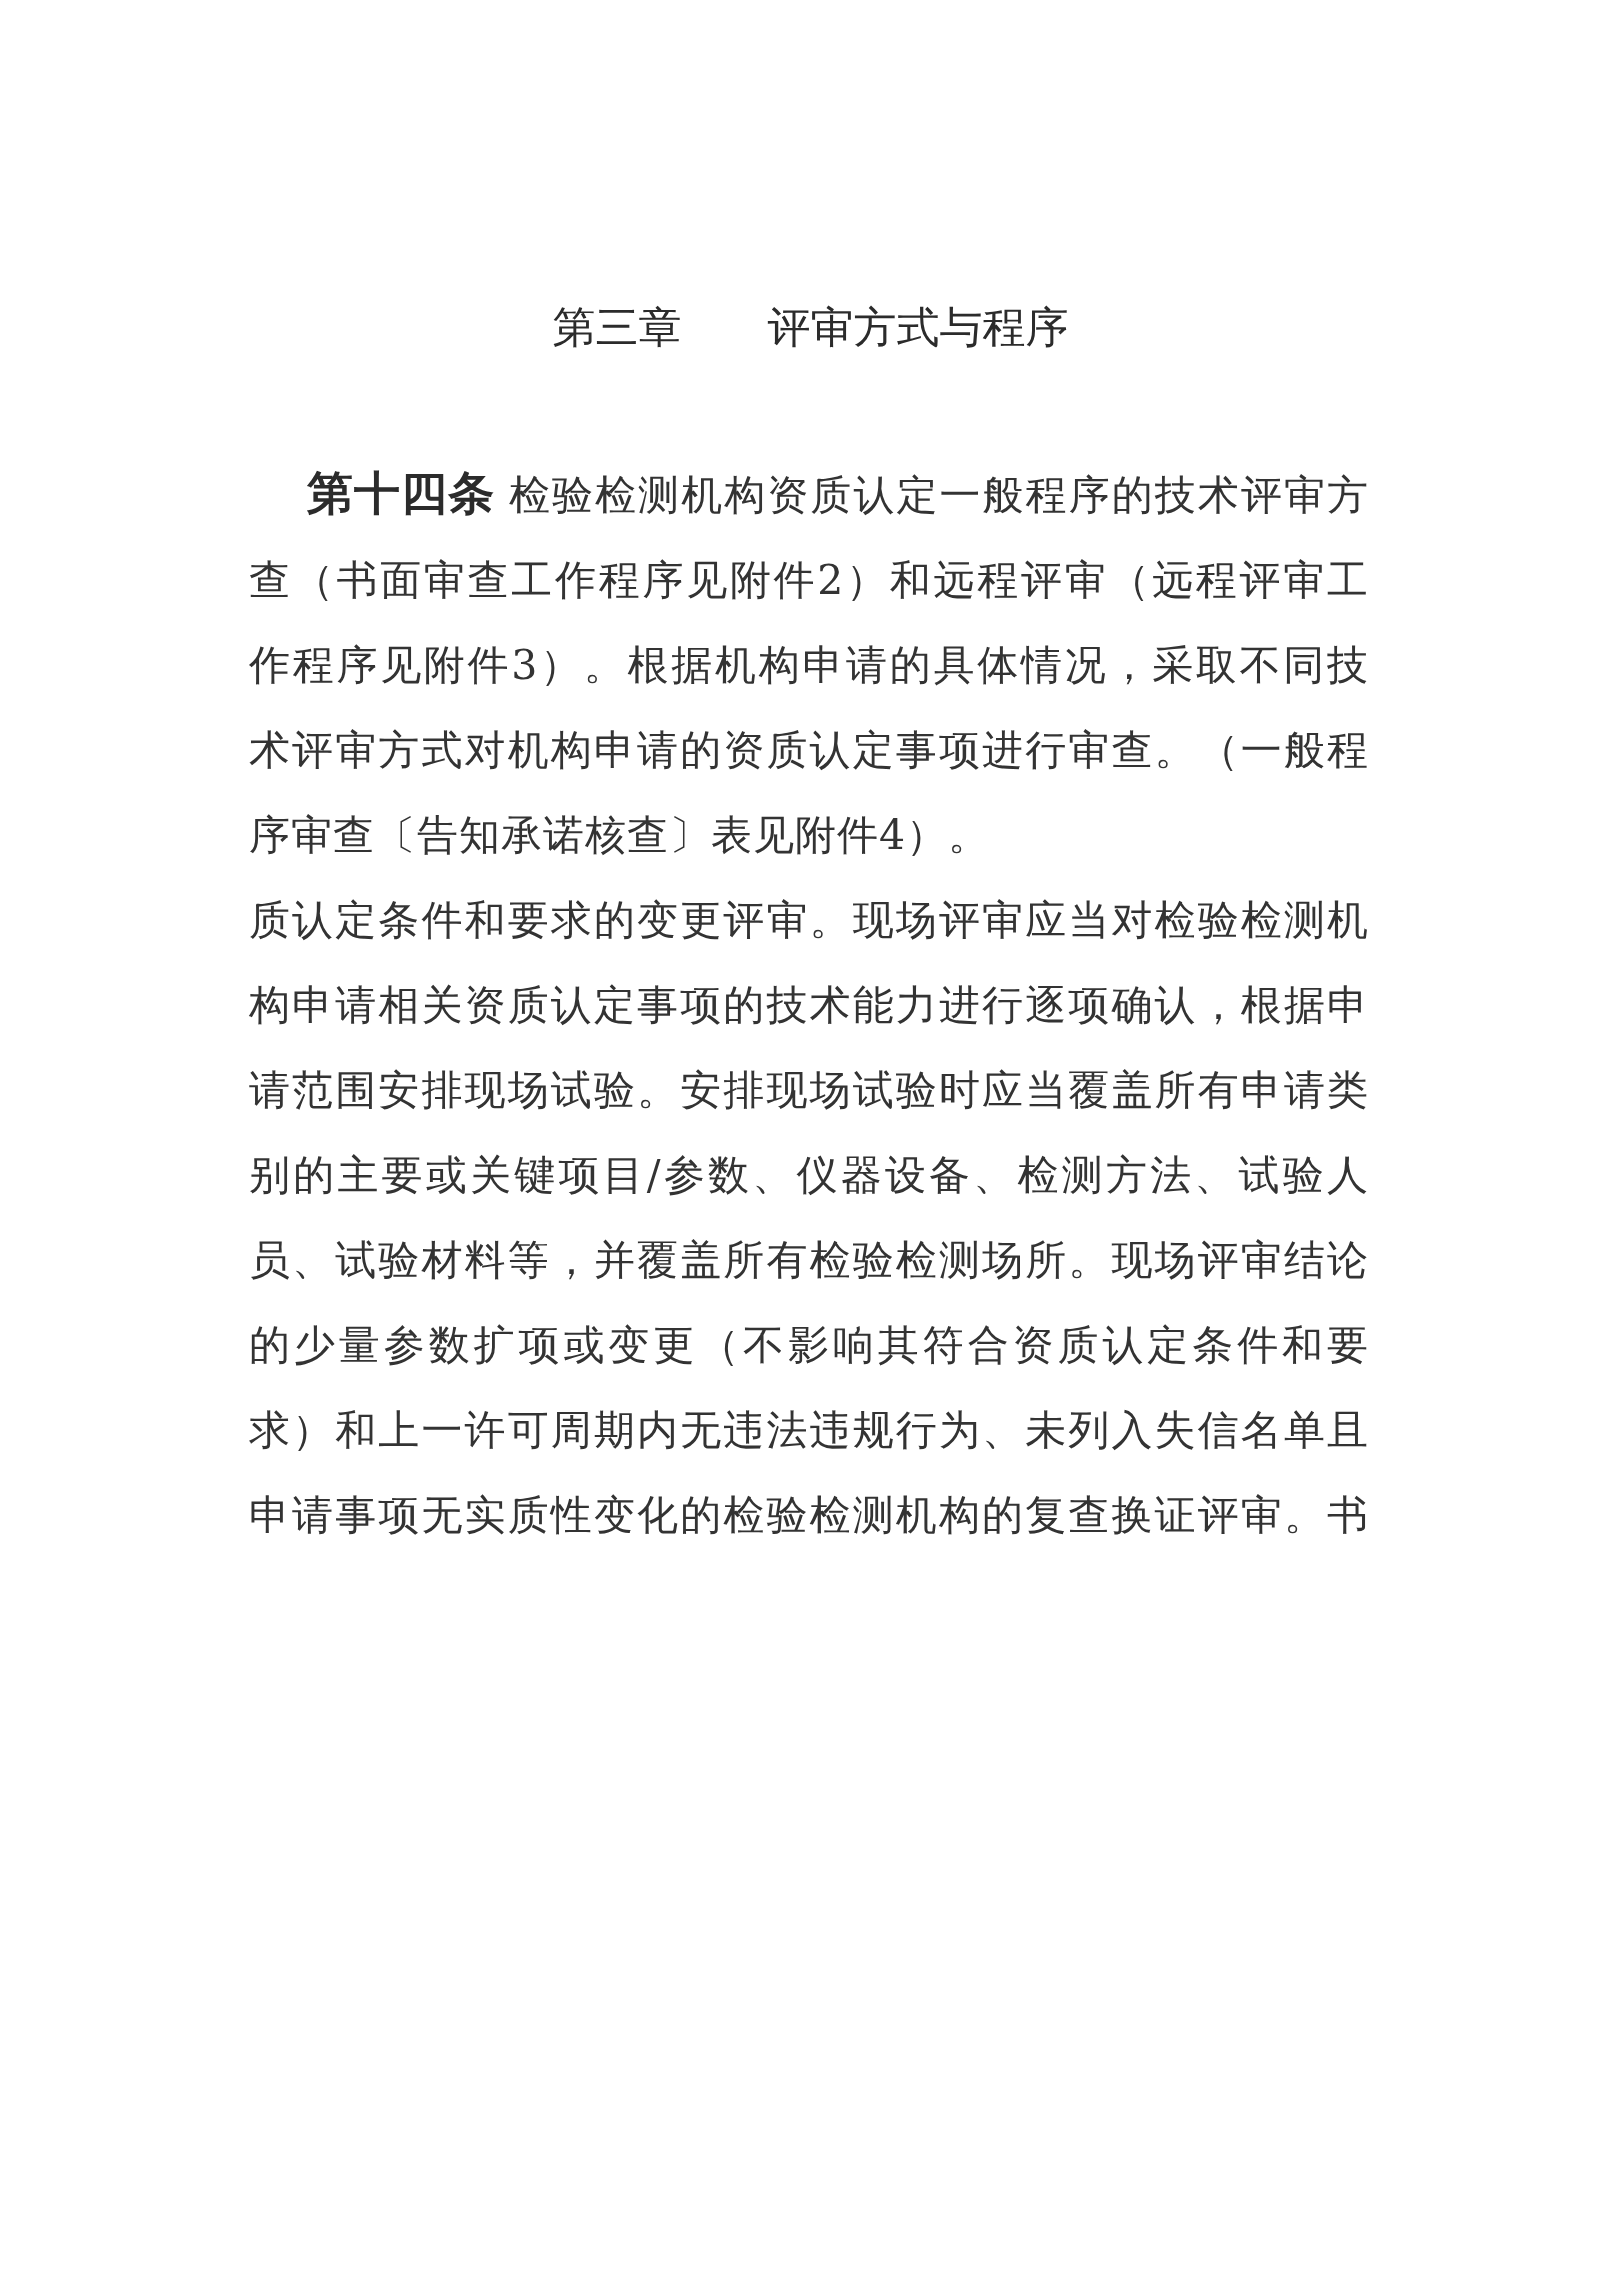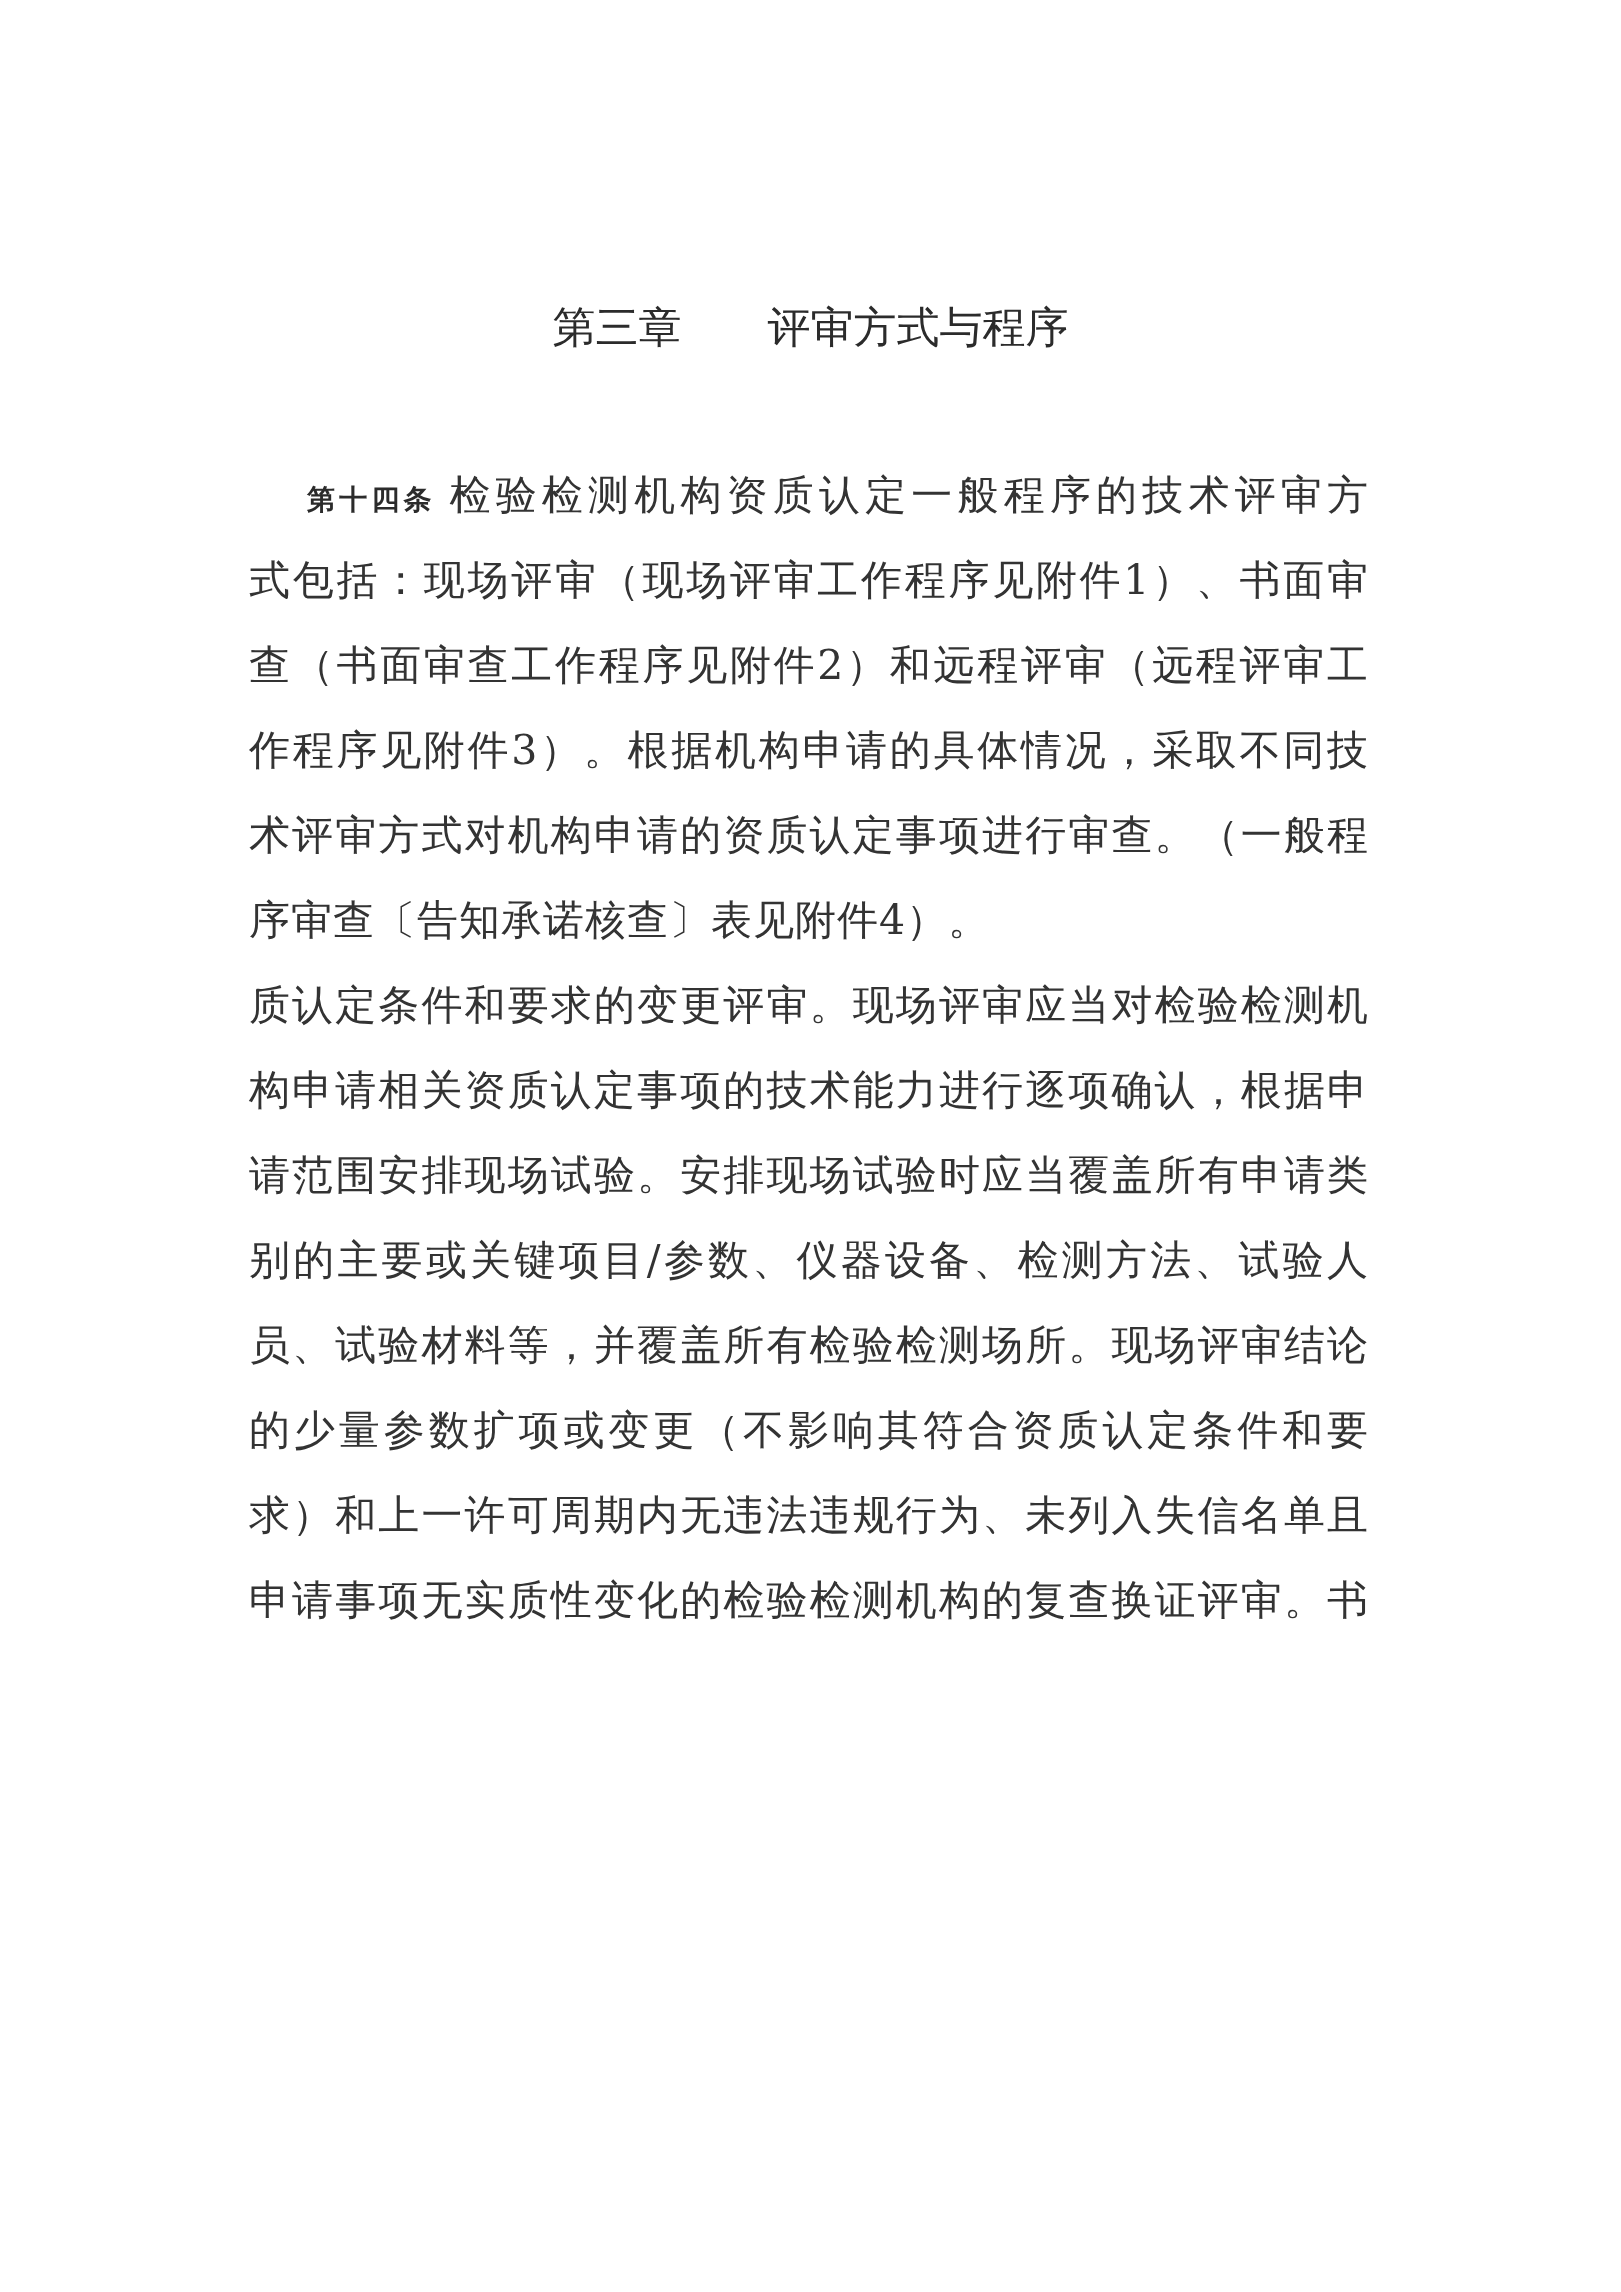--- a/index.html
+++ b/index.html
@@ -13,36 +13,35 @@
   .body-text { position:absolute; left:249px; top:453px; width:1120px; }
   .line {
     height:85px; line-height:85px; font-size:41px; color:#333333;
     font-family:"DejaVu Serif","Liberation Serif",serif;
     white-space:nowrap; text-align:justify; text-align-last:justify;
     letter-spacing:1px;
   }
   .line.last { text-align-last:left; }
   .line.indent { padding-left:58px; }
   .article-label {
-    font-family:Liberation Sans, sans-serif;
-    font-weight:bold; color:#2b2b2b; font-size:28px; letter-spacing:0;
+    font-family:Liberation Mono, monospace;
+    font-weight:bold; color:#2b2b2b; font-size:46px; letter-spacing:0;
     margin-right:13.7px;
   }
 </style>
 </head>
 <body>
 
 <div class="page">
   <div class="chapter-title">第三章　　评审方式与程序</div>
 
   <div class="body-text">
 
     <div>
       <div class="line indent"><span class="article-label">第十四条</span><span>检验检测机构资质认定一般程序的技术评审方</span></div>
-      <div class="line">式包括：现场评审（现场评审工作程序见附件1）、书面审</div>
       <div class="line">查（书面审查工作程序见附件2）和远程评审（远程评审工</div>
       <div class="line">作程序见附件3）。根据机构申请的具体情况，采取不同技</div>
       <div class="line">术评审方式对机构申请的资质认定事项进行审查。（一般程</div>
       <div class="line last">序审查〔告知承诺核查〕表见附件4）。</div>
     </div>
 
     <div>
       <div class="line">质认定条件和要求的变更评审。现场评审应当对检验检测机</div>
       <div class="line">构申请相关资质认定事项的技术能力进行逐项确认，根据申</div>
       <div class="line">请范围安排现场试验。安排现场试验时应当覆盖所有申请类</div>

